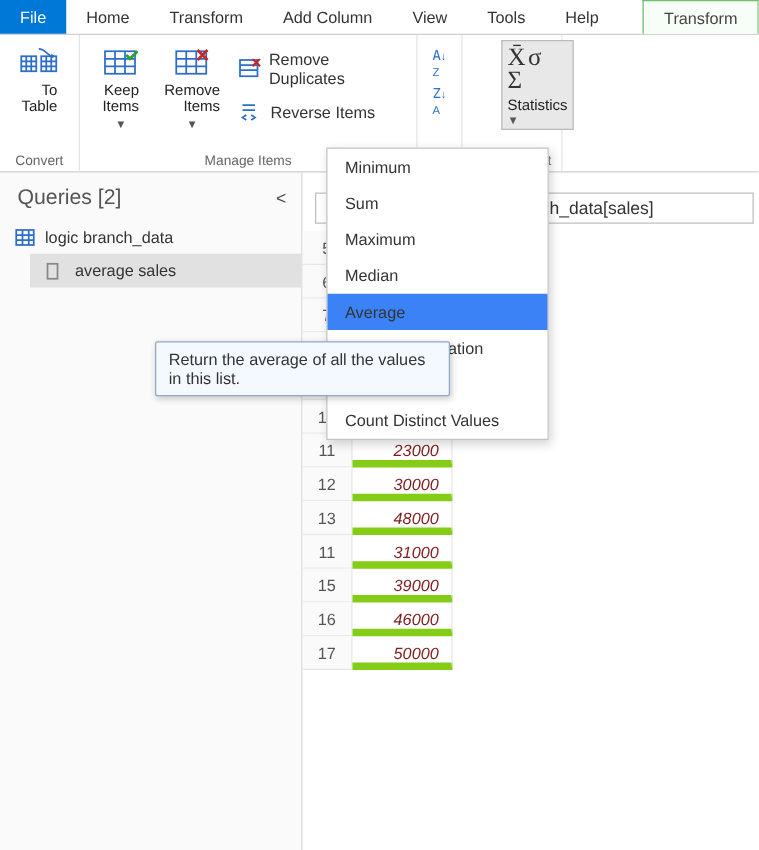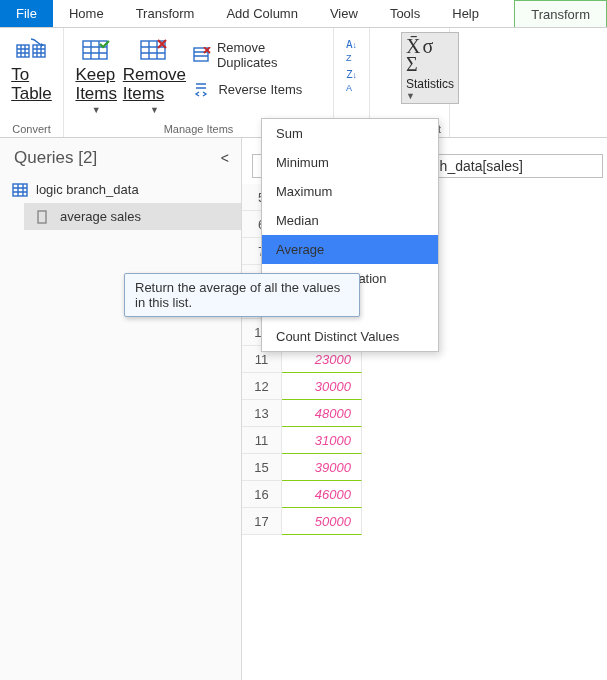--- a/index.html
+++ b/index.html
@@ -10,21 +10,21 @@
 .tabbar .tab.file { background: #0078d7; color: #fff; font-weight: 400; }
 .tabbar .tab.active { border: 1px solid #6fbf6f; border-bottom: none; color: #444; background: #f7fdf7; }
 
 .ribbon { display: flex; height: 110px; border-bottom: 1px solid #d0d0d0; position: relative; }
 .ribbon-group { display: flex; flex-direction: column; align-items: center; padding: 4px 8px 2px 8px; border-right: 1px solid #e5e5e5; }
 .ribbon-group .body { flex: 1; display: flex; align-items: flex-start; gap: 8px; }
 .ribbon-group .label { font-size: 11px; color: #666; padding-top: 2px; }
 
 .big-btn { display: flex; flex-direction: column; align-items: center; width: 52px; gap: 2px; padding-top: 4px; cursor: pointer; }
 .big-btn .ic { width: 34px; height: 28px; display: flex; align-items: center; justify-content: center; }
-.big-btn .txt { font-size: 17px; text-align: left; line-height: 1.1; text-decoration: underline; }
+.big-btn .txt { font-size: 12px; text-align: right; line-height: 1.1; }
 .dd-caret { font-size: 9px; color: #555; }
 
 .small-cmd { display: flex; align-items: center; gap: 6px; font-size: 13px; cursor: pointer; color: #333; padding: 2px 4px; }
 .small-cmd .ic { width: 20px; height: 18px; display: flex; align-items: center; justify-content: center; }
 
 .stats-btn { display: flex; flex-direction: column; align-items: flex-start; width: 58px; padding: 4px 4px 2px 4px; background: #e8e8e8; border: 1px solid #bbb; cursor: pointer; margin-left: 41px; }
 .stats-btn .ic { font-family: "Segoe UI Symbol", serif; font-size: 20px; line-height: 0.9; letter-spacing: 2px; color: #333;}
 .stats-btn .txt { font-size: 12px; margin-top: 4px;}
 .stats-btn .dd-caret { margin-top: 0;}
 
@@ -41,21 +41,21 @@
 .q-item.sel { background: #e1e1e1; margin-left: 24px; }
 .q-item .ic { width: 16px; height: 14px; }
 
 .main { flex: 1; position: relative; padding: 6px 0 0 6px; overflow: hidden; }
 .formula-bar { margin: 10px 4px 6px 4px; border: 1px solid #bfbfbf; padding: 3px 6px; font-family: Consolas, monospace; font-size: 14px; color: #333; white-space: nowrap; overflow: hidden; }
 
 .data-area { display: flex; margin-left: -6px; }
 .rownums { width: 40px; }
 .rownums div { height: 27px; line-height: 27px; text-align: center; color: #555; border-bottom: 1px solid #e7e7e7; border-right: 1px solid #e7e7e7; background: #fafafa; }
 .vals { width: 80px; }
-.vals div { height: 27px; line-height: 27px; padding-right: 10px; text-align: right; font-style: italic; color: #ec4899; border-bottom: 1px solid #84cc16; border-right: 1px solid #e7e7e7; }
+.vals div { height: 27px; line-height: 27px; padding-right: 10px; text-align: right; font-style: italic; color: #7f1d1d; border-bottom: 6px solid #84cc16; border-right: 1px solid #e7e7e7; }
 
 .stats-menu { position: absolute; left: 261px; top: 118px; width: 178px; background: #fff; border: 1px solid #c3c3c3; box-shadow: 2px 3px 8px rgba(0,0,0,.18); z-index: 30; }
 .stats-menu .mi { padding: 7px 14px; cursor: pointer; color: #333; white-space: nowrap; }
 .stats-menu .mi.hl { background: #3b82f6; }
 
 .tooltip { position: absolute; left: 124px; top: 273px; z-index: 40; background: #f4f8ff; border: 1px solid #8ea8c8; border-radius: 2px; padding: 6px 10px; font-size: 13px; color: #333; width: 236px; box-shadow: 1px 2px 5px rgba(0,0,0,.2);}
 
 
 .svg { stroke: #2d6ec9; fill: none; stroke-width: 1.4; }
 </style>
@@ -244,22 +244,22 @@
           <div>39000</div>
           <div>46000</div>
           <div>50000</div>
         </div>
     </div>
   </div>
 
 </div>
 
 <div class="stats-menu">
+  <div class="mi">Minimum</div>
   <div class="mi">Sum</div>
-  <div class="mi">Minimum</div>
   <div class="mi">Maximum</div>
   <div class="mi">Median</div>
   <div class="mi hl">Average</div>
   <div class="mi">Standard Deviation</div>
   <div class="mi">Count Values</div>
   <div class="mi">Count Distinct Values</div>
 </div>
 
 <div class="tooltip">Return the average of all the values in this list.</div>
 

